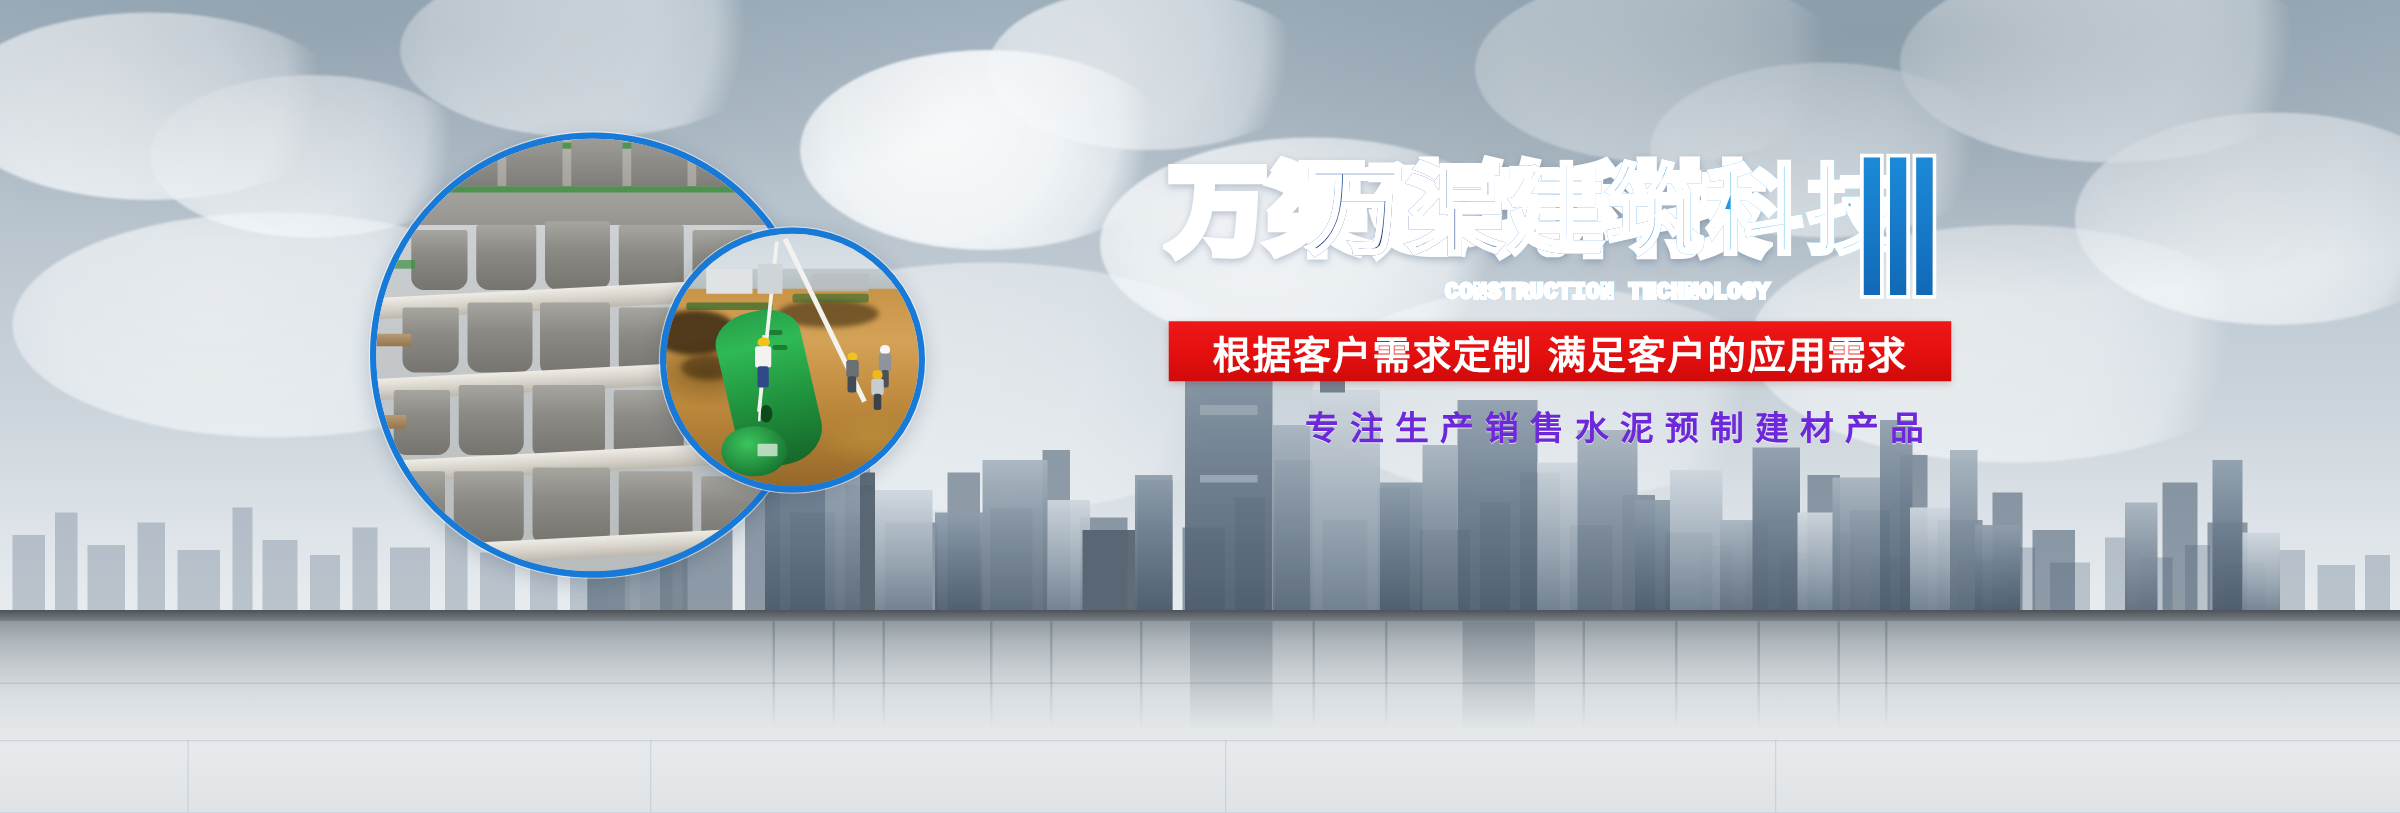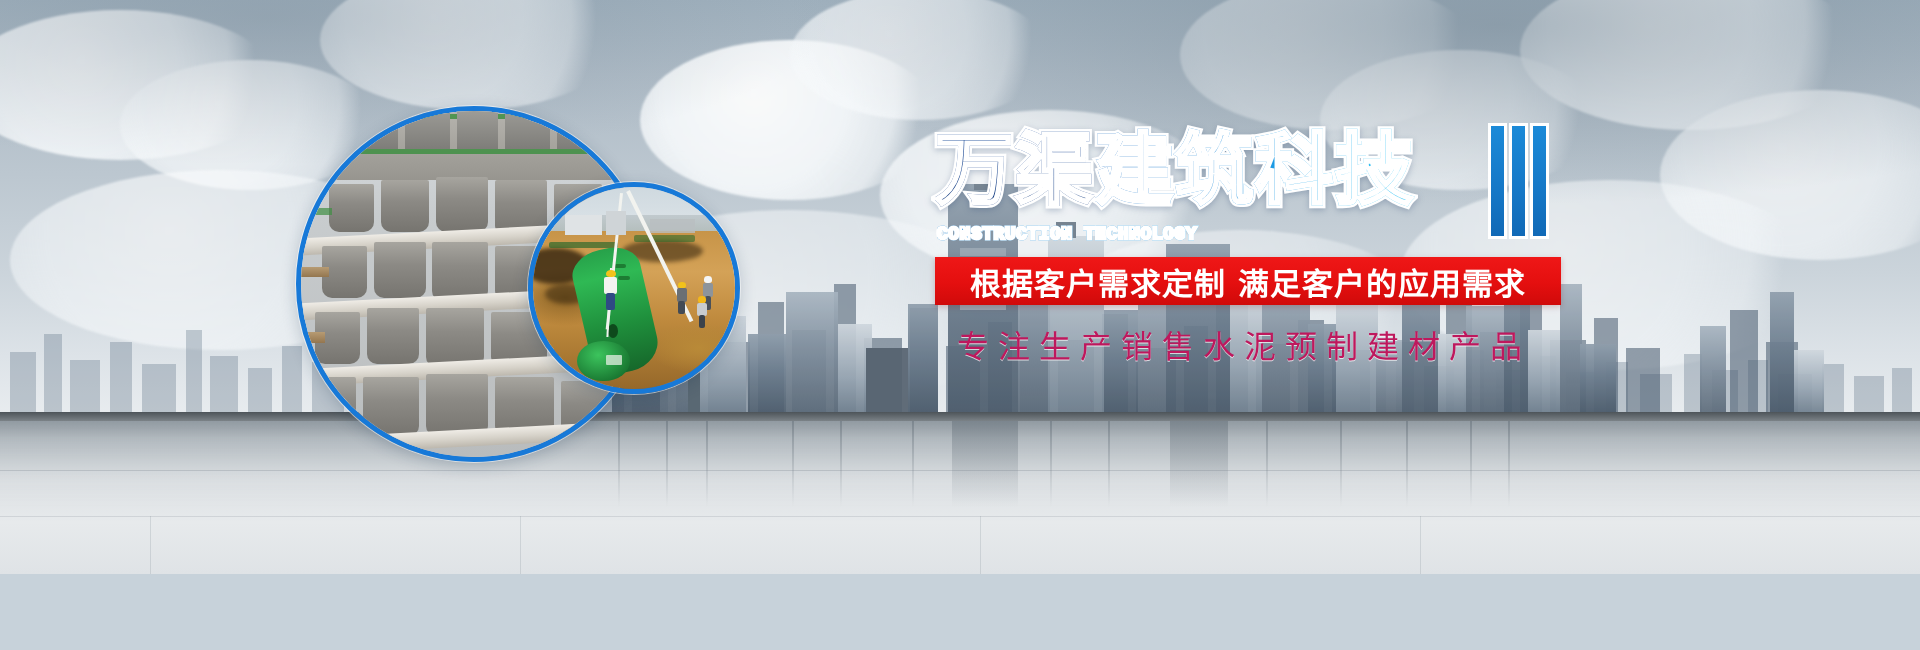--- a/index.html
+++ b/index.html
@@ -5,22 +5,23 @@
 <style>
   * { margin:0; padding:0; box-sizing:border-box; }
   html,body { width:1920px; height:650px; overflow:hidden; }
   body {
     font-family:"Liberation Sans","DejaVu Sans",sans-serif;
     background:#c7d2da;
   }
 
   
   .banner{
-    position:relative; width:1920px; height:574px; overflow:hidden;
+    position:relative; width:1920px; height:650px; overflow:hidden;
     background:#cdd6dd;
+    text-align:center;
   }
 
   
   .sky{
     position:absolute; inset:0 0 160px 0;
     background:
       linear-gradient(180deg,#9fb0bd 0%, #aebbc6 18%, #bcc7d0 42%, #cbd4db 66%, #dde3e8 86%, #e8ecef 100%);
   }
   .sky::after{ 
     content:""; position:absolute; inset:0;
@@ -161,21 +162,21 @@
     box-shadow:0 2px 6px rgba(120,10,10,.22);
   }
   .redbar span{
     color:#fff; font-size:31px; font-weight:bold; letter-spacing:1px;
     font-family:"DejaVu Sans","Liberation Sans",sans-serif; white-space:nowrap;
   }
 
   .tagline{
     margin-top:16px; margin-left:22px;
     font-family:"DejaVu Sans","Liberation Sans",sans-serif;
-    font-size:32px; font-weight:400; letter-spacing:9px; color:#be185d; white-space:nowrap;
+    font-size:27px; font-weight:700; letter-spacing:9px; color:#6d28d9; white-space:nowrap;
     text-shadow:0 1px 0 rgba(255,255,255,.7);
   }
 
   .hotline{
     margin-top:14px; margin-left:-2px; display:flex; align-items:baseline; white-space:nowrap;
     font-family:"DejaVu Sans","Liberation Sans",sans-serif;
   }
   .hl-label{
     font-size:37px; font-weight:bold; letter-spacing:5px; color:#0d3f86;
     -webkit-text-stroke:2px #ffffff; paint-order:stroke fill;

